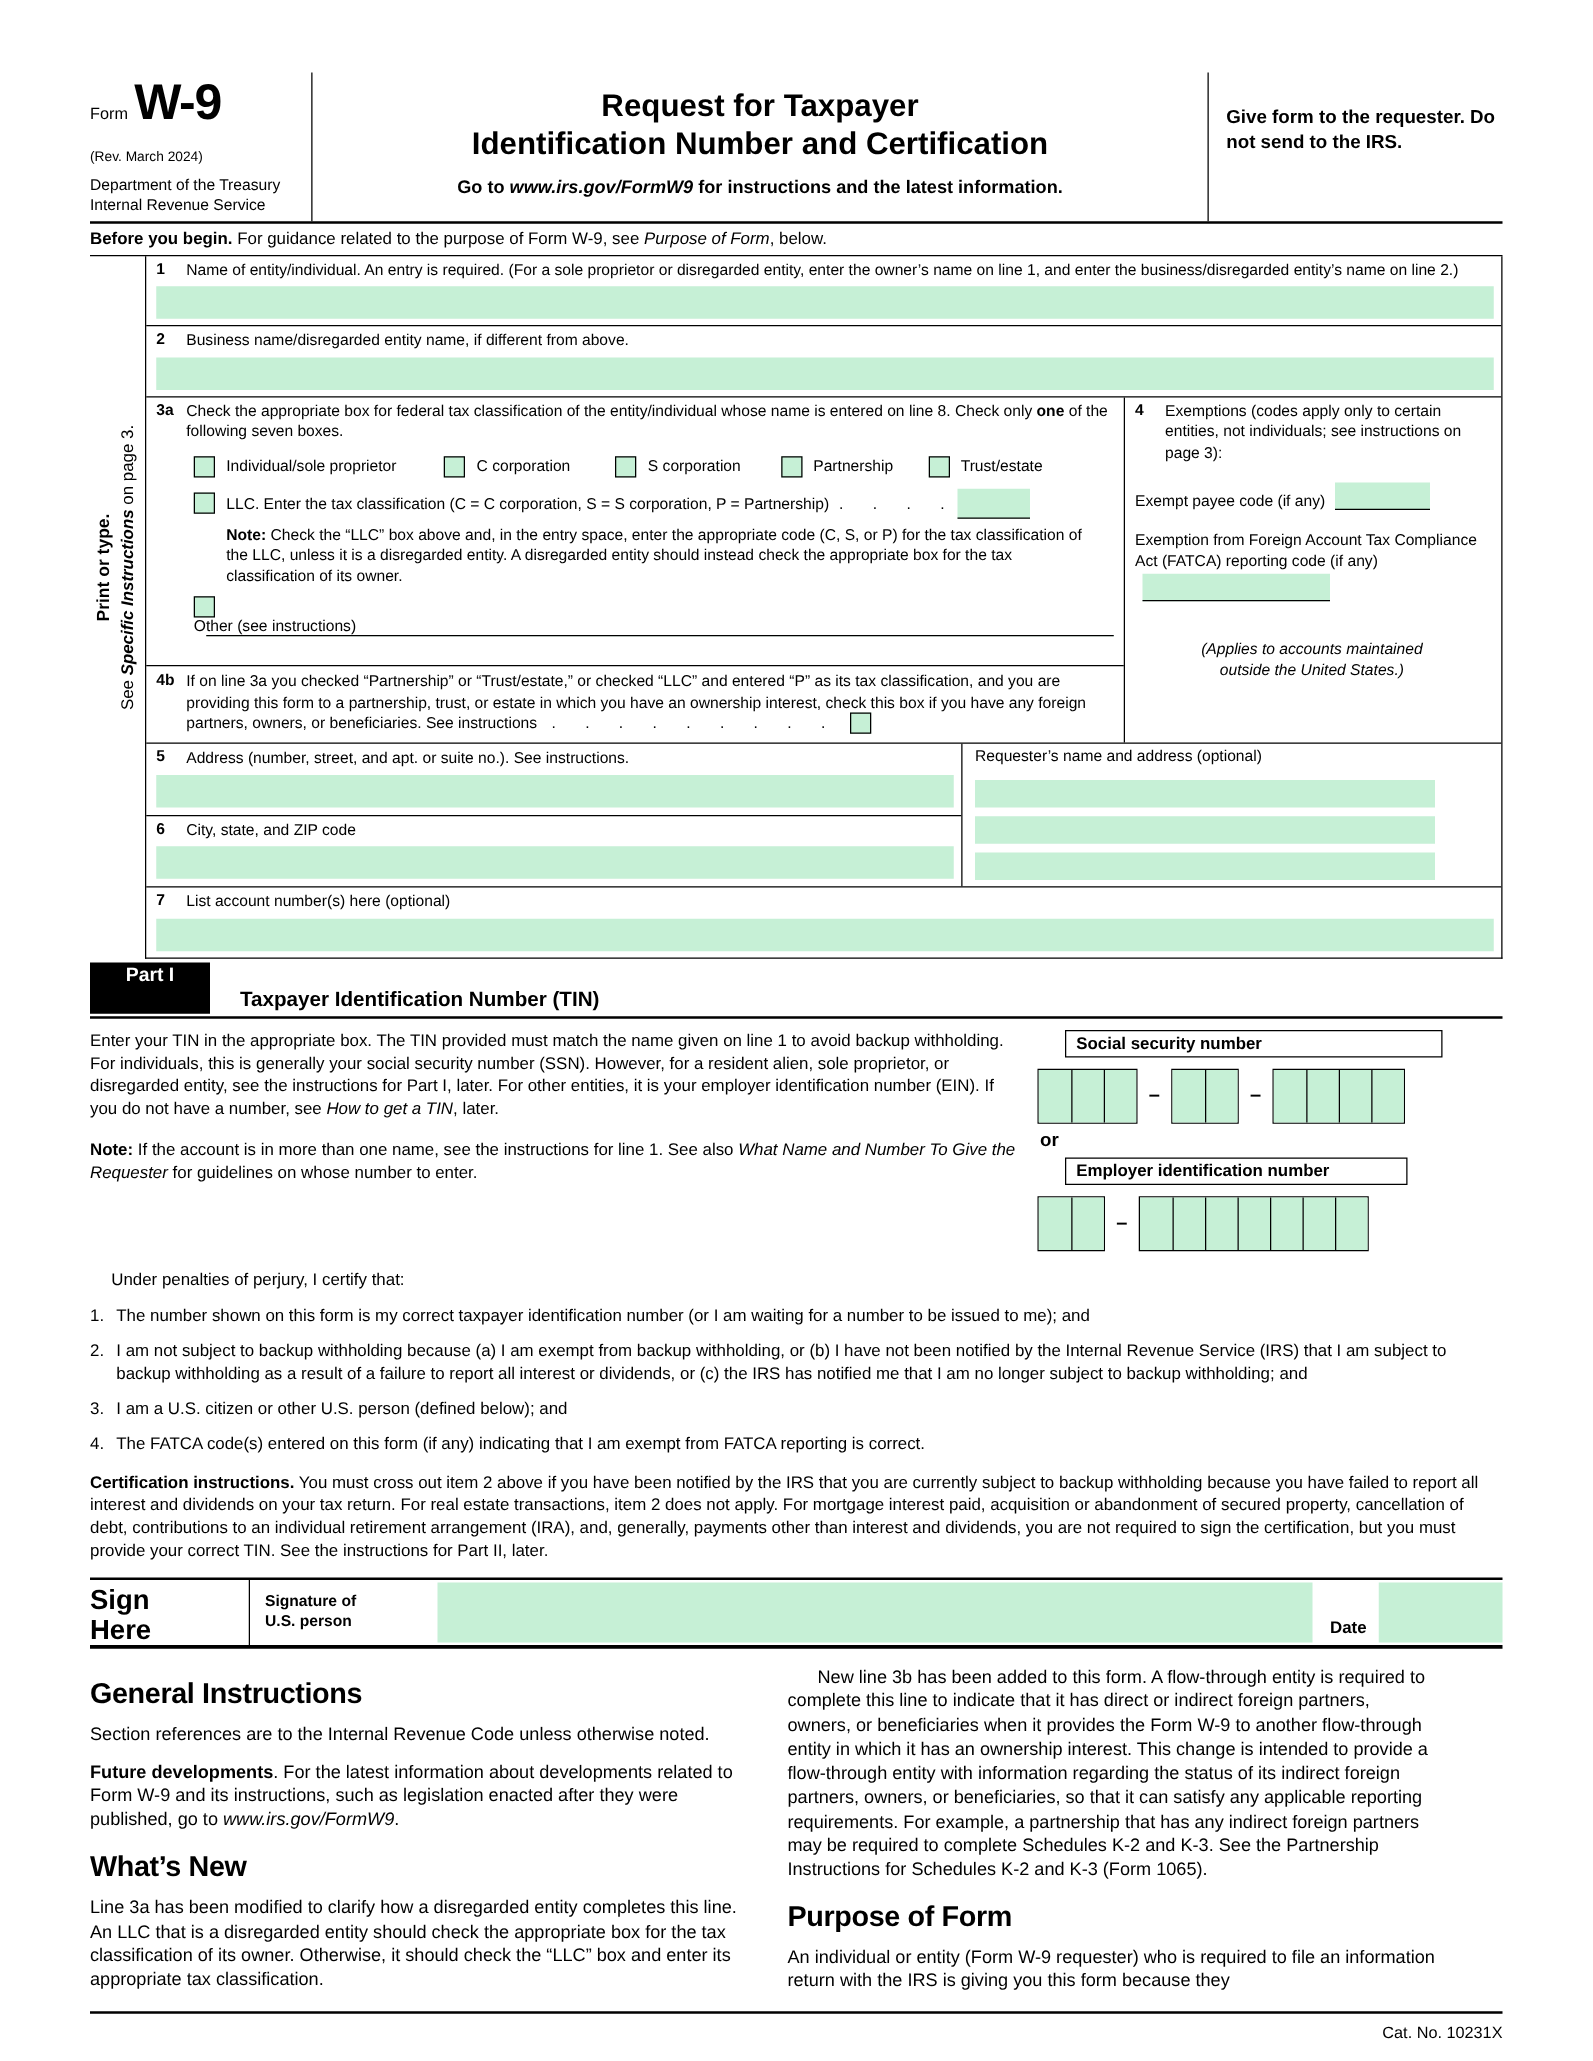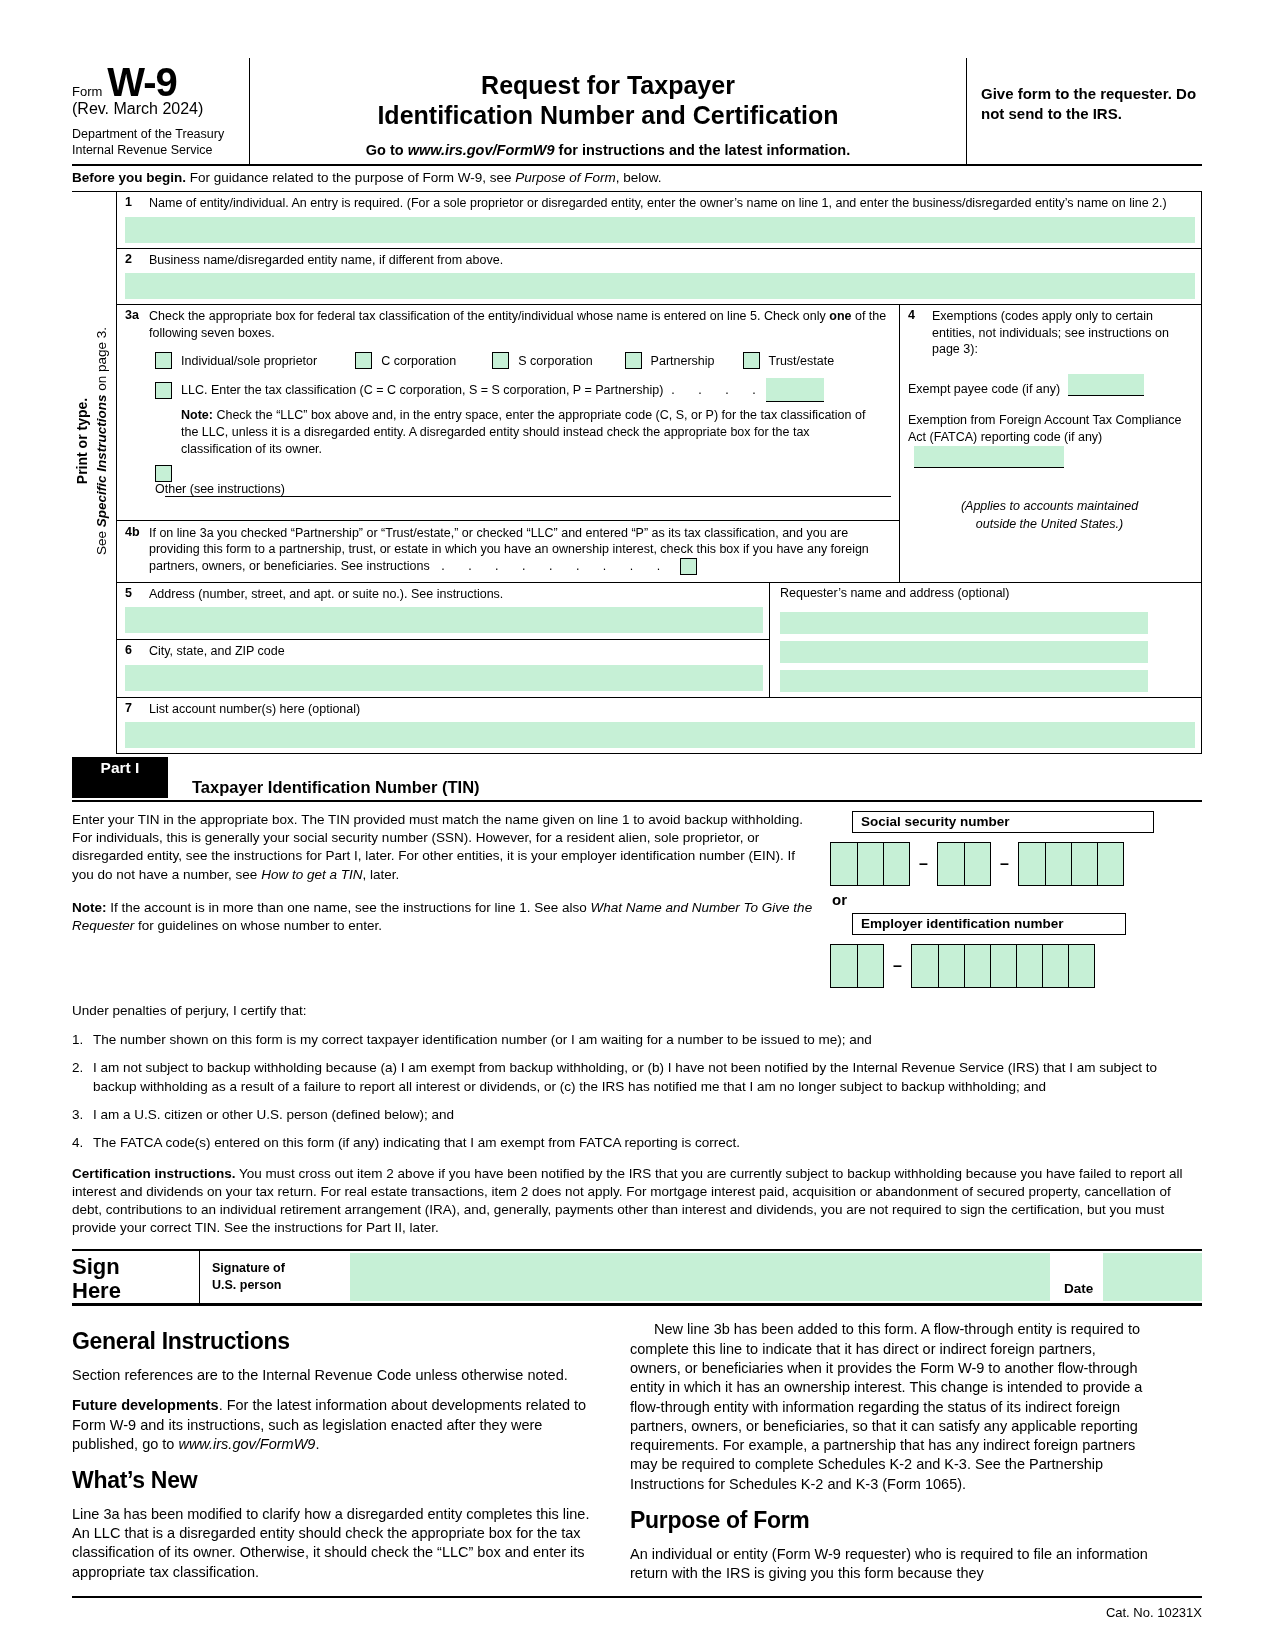--- a/index.html
+++ b/index.html
@@ -9,21 +9,21 @@
     width:1274px; height:1649px; background:#fff; color:#000;
     font-family:"Liberation Sans", sans-serif;
     padding:58px 72px 0 72px; position:relative; overflow:hidden;
   }
   
   .hdr { display:flex; align-items:stretch; border-bottom:2.5px solid #000; }
   .hdr-left { width:178px; border-right:1.5px solid #000; padding:6px 6px 4px 0; }
   .form-word-row { display:flex; align-items:baseline; }
   .form-word { font-size:13px; }
   .form-number-big { font-size:40px; font-weight:bold; letter-spacing:-1px; margin-left:5px; line-height:0.9; }
-  .rev { font-size:16px; margin-top:0; }
+  .rev { font-size:11px; margin-top:20px; }
   .dept { font-size:12.5px; margin-top:8px; line-height:1.3; }
   .hdr-center { flex:1; text-align:center; padding:12px 16px 6px; }
   .main-title { font-size:25px; font-weight:bold; line-height:1.2; }
   .goto { font-size:14.5px; font-weight:bold; margin-top:12px; }
   .it { font-style:italic; }
   .bi { font-style:italic; font-weight:bold; }
   .hdr-right { width:236px; border-left:1.5px solid #000; padding:26px 4px 0 14px; font-size:15px; font-weight:bold; line-height:1.3; }
   
   .begin-row { border-bottom:1.5px solid #000; padding:4px 0 6px; font-size:13.5px; }
   .b { font-weight:bold; }
@@ -84,21 +84,21 @@
   .ssn-hdr { width:302px; }
   .ein-hdr { width:274px; }
   .tin-cells { display:flex; align-items:center; margin-top:9px; }
   .tin-group { display:flex; border:1.8px solid #000; }
   .tin-cell { width:26px; height:42px; background:var(--green); border-left:1.8px solid #000; }
   .tin-cell:first-child { border-left:none; }
   .tin-dash { font-weight:bold; margin:0 9px; font-size:16px; }
   .or { font-weight:bold; font-size:15px; margin:5px 0 5px 2px; }
   
   .p2-body { padding:9px 0 12px; font-size:13.5px; line-height:1.34; }
-  .p2-intro { margin:1px 0 11px; }
+  .p2-intro { margin:1px 17px 11px; }
   .p2-item { display:flex; margin-bottom:10px; }
   .p2-num { min-width:21px; }
   .p2-text { flex:1; }
   .cert-para { margin-top:13px; }
   
   .sign-row { display:flex; border-top:2.5px solid #000; border-bottom:3px solid #000; min-height:56px; }
   .sign-tag { width:128px; border-right:1.5px solid #000; font-size:22px; font-weight:bold; line-height:1.1; padding-top:4px; }
   .sig-label { width:150px; font-weight:bold; font-size:12.5px; line-height:1.35; padding:9px 0 0 12px; }
   .sig-field { width:700px; background:var(--green); margin:2px 0; }
   .date-label { font-weight:bold; font-size:13.5px; align-self:flex-end; padding:0 10px 7px 14px; }
@@ -173,21 +173,21 @@
         </div>
         <div class="gfield"></div>
       </div>
 
       <div class="combo">
         <div class="combo-left">
           <div class="r3a">
             <div class="lbl">
               <span class="num">3a</span>
               <span class="lbl-text">
-                <span>Check the appropriate box for federal tax classification of the entity/individual whose name is entered on line 5. Check only </span><span class="b">one</span><span> of the following seven boxes.</span>
+                <span>Check the appropriate box for federal tax classification of the entity/individual whose name is entered on line 8. Check only </span><span class="b">one</span><span> of the following seven boxes.</span>
               </span>
             </div>
             <div class="cb-row">
               <span class="cb-item" style="margin-right:38px;">
                 <span class="cb"></span>
                 <span class="cb-label">Individual/sole proprietor</span>
               </span>
               <span class="cb-item" style="margin-right:36px;">
                 <span class="cb"></span>
                 <span class="cb-label">C corporation</span>

